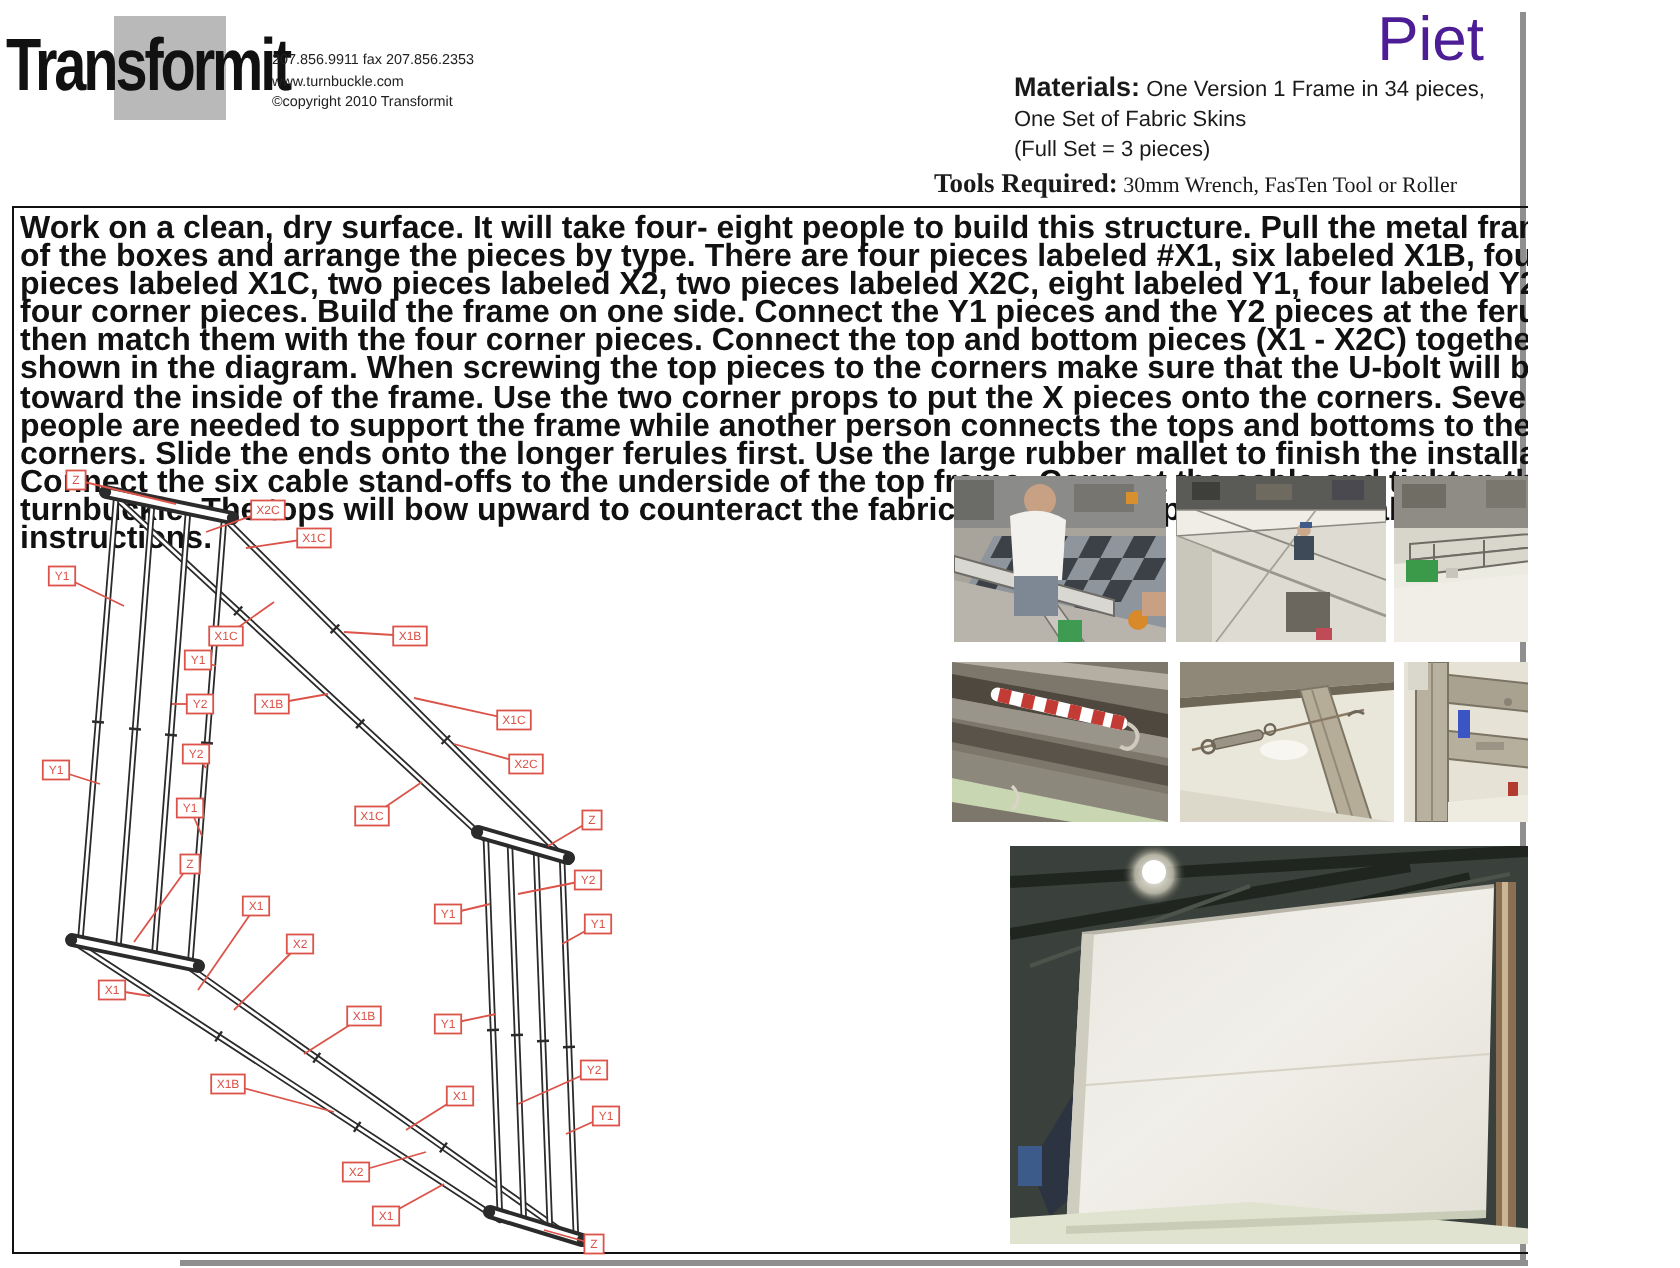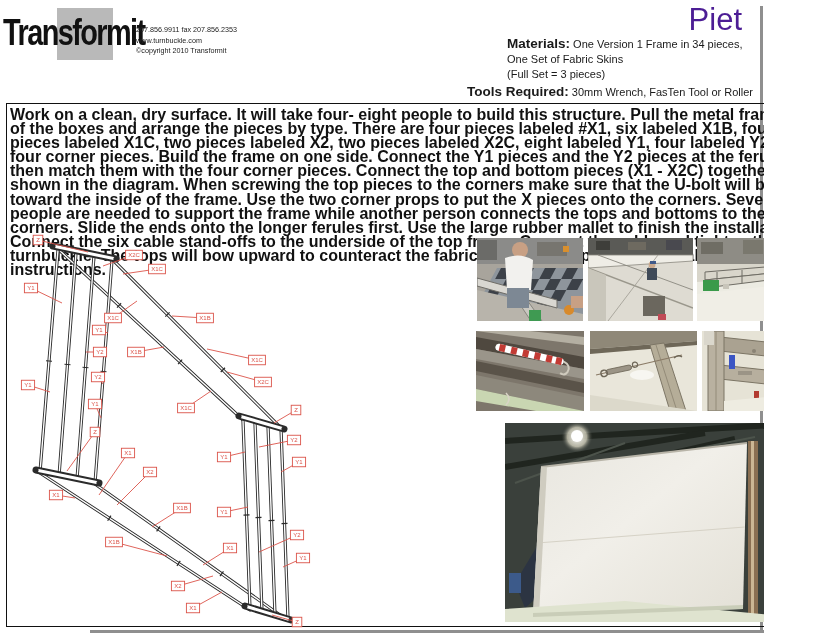--- a/index.html
+++ b/index.html
@@ -11,21 +11,21 @@
 
   
   #logo-wrap{position:absolute;left:3px;top:4px;width:230px;height:72px;}
   #logo-gray{position:absolute;left:54px;top:4px;width:56px;height:52px;background:#b9b9b9;}
   #logo-text{position:absolute;left:0;top:8px;font-size:37px;font-weight:bold;letter-spacing:-2px;
              transform:scaleX(.78);transform-origin:left top;color:#111;}
   #contact{position:absolute;left:136px;top:25px;font-size:7.2px;line-height:10.5px;color:#222;}
   #title{position:absolute;right:22px;top:2px;font-size:31px;color:#4c1d95;letter-spacing:0;}
   #materials{position:absolute;left:467px;top:36px;font-size:11px;line-height:15px;margin-left:40px;}
   #materials b,#tools b{font-size:13.5px;font-weight:bold;}
-  #tools{position:absolute;left:467px;top:84px;font-size:11px;}
+  #tools{position:absolute;left:467px;top:84px;font-size:11px;font-family:Liberation Serif, serif;}
 
   
   #content-box{position:absolute;left:6px;top:103px;width:813px;height:524px;
                border:1.6px solid #111;box-sizing:border-box;}
   #instructions{position:absolute;left:10px;top:108px;width:804px;font-size:16px;
                 line-height:14.1px;color:#111;font-weight:bold;}
 
   
   #diagram-svg{position:absolute;left:0;top:0;width:840px;height:634px;}
 

